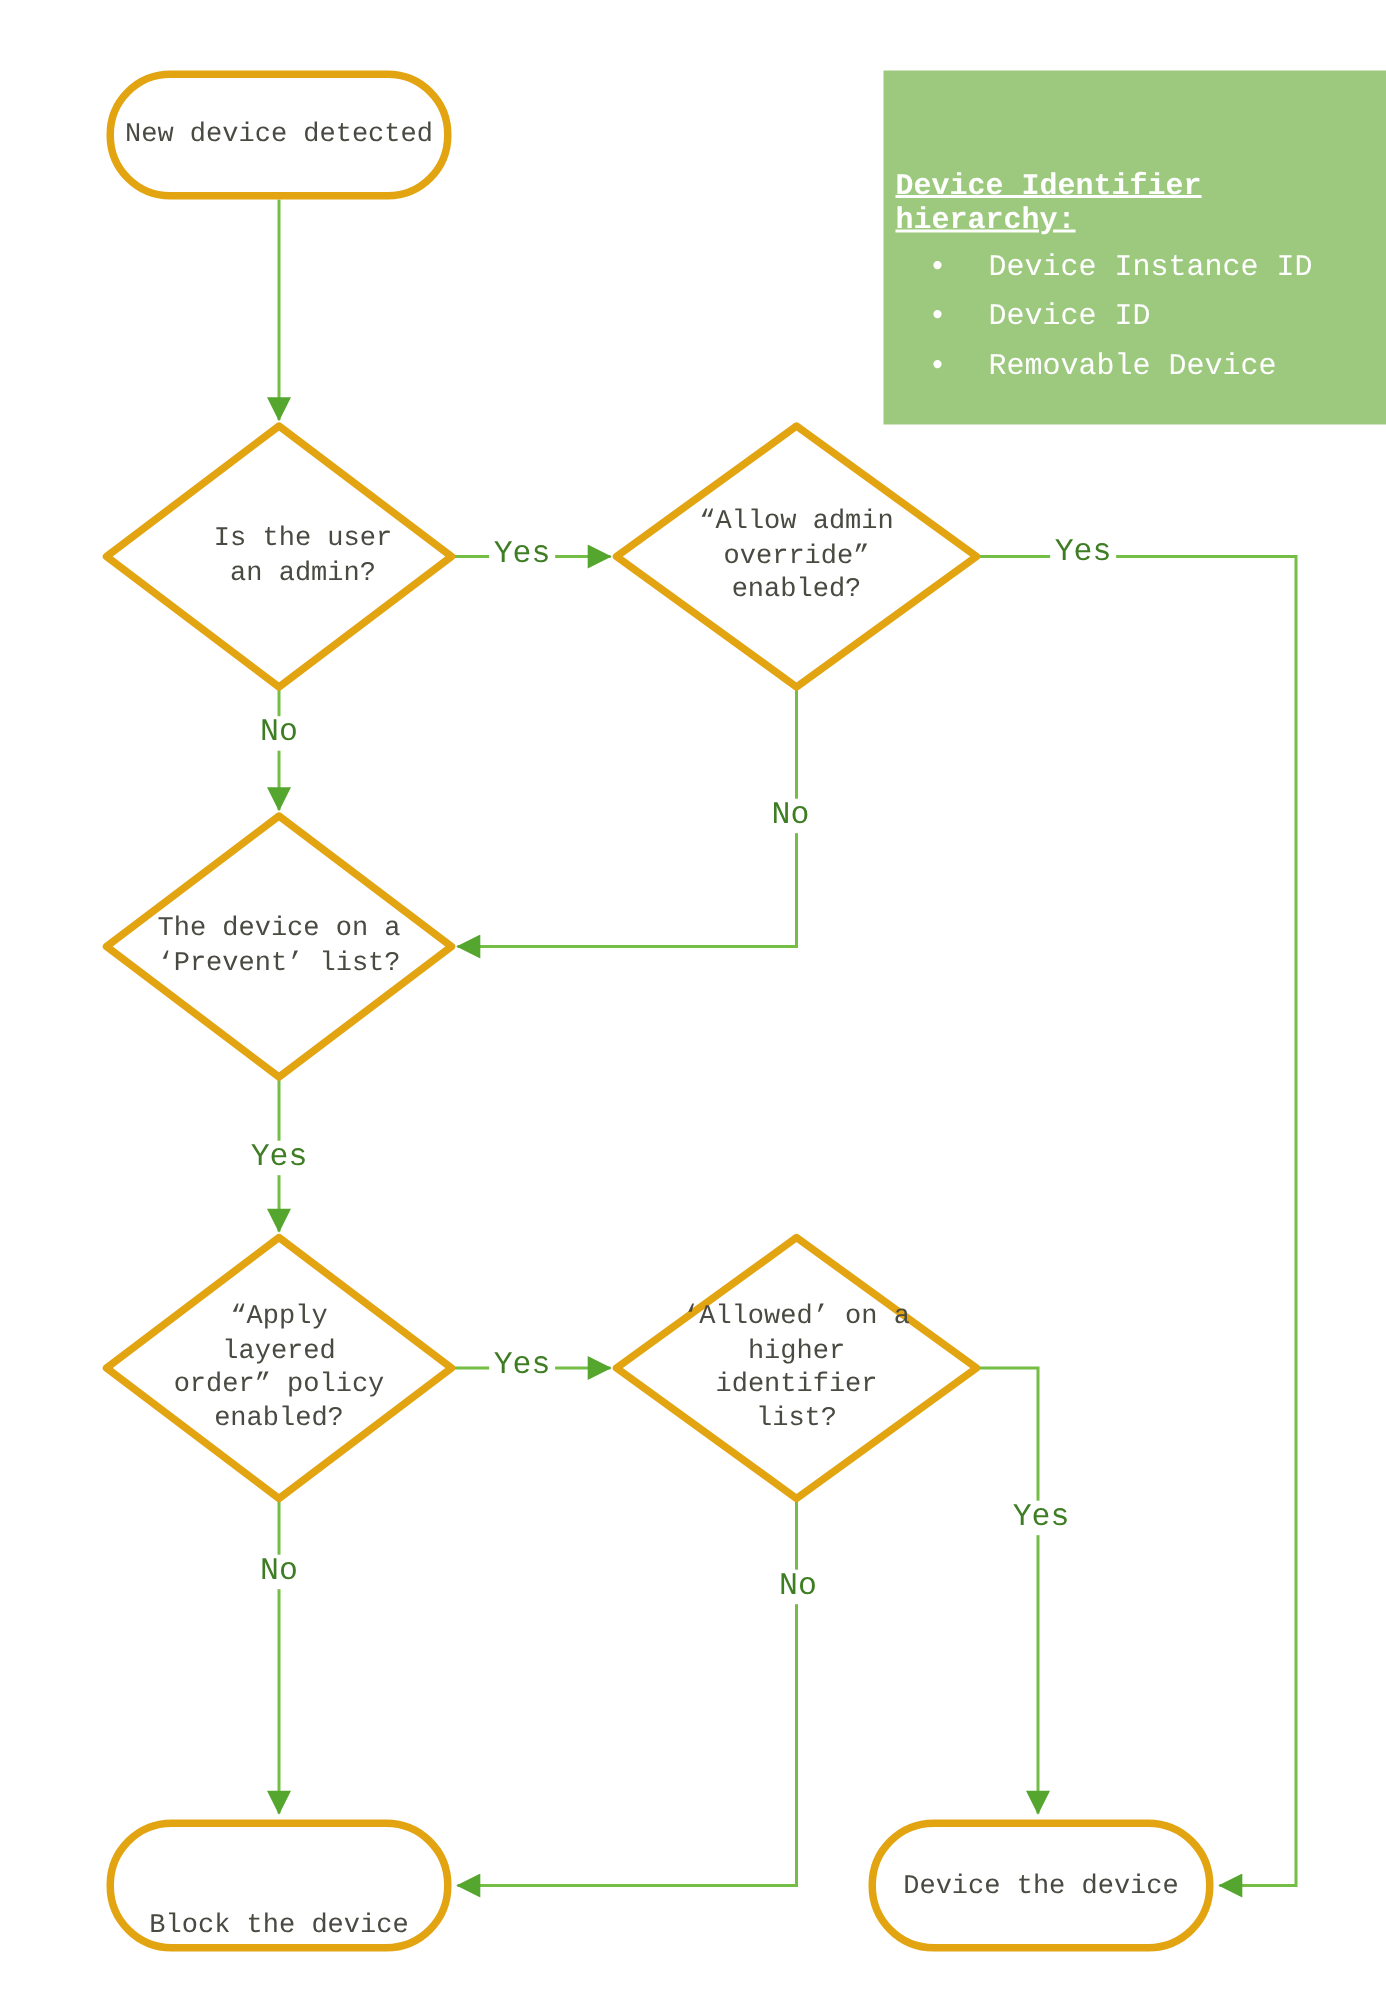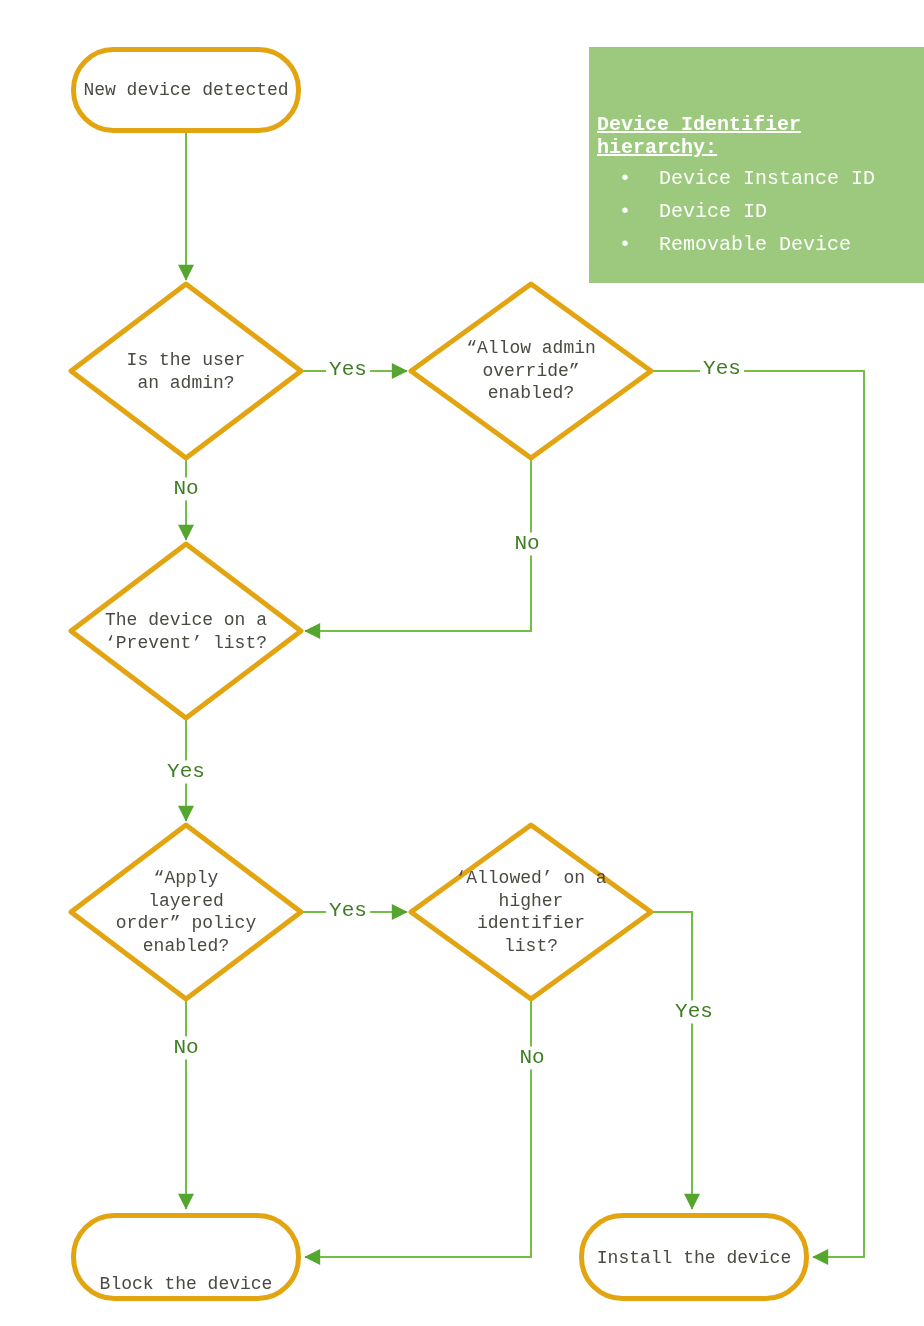--- a/index.html
+++ b/index.html
@@ -91,27 +91,27 @@
     <polygon class="shape" points="150,284 265,371 150,458 35,371"></polygon>
     <polygon class="shape" points="495,284 615,371 495,458 375,371"></polygon>
     <polygon class="shape" points="150,544 265,631 150,718 35,631"></polygon>
     <polygon class="shape" points="150,825 265,912 150,999 35,912"></polygon>
     <polygon class="shape" points="495,825 615,912 495,999 375,912"></polygon>
     <rect class="shape" x="37.5" y="1215.5" width="225" height="83" rx="41"></rect>
     <rect class="shape" x="545.5" y="1215.5" width="225" height="83" rx="41"></rect>
   </svg>
 
   <div class="node-label" style="left:150px; top:90px; width:220px;">New device detected</div>
-  <div class="node-label" style="left:150px; top:371px; width:150px;text-align:center;">Is the user an admin?</div>
+  <div class="node-label" style="left:166px; top:371px; width:150px;text-align:center;">Is the user an admin?</div>
   <div class="node-label" style="left:495px; top:371px; width:132px;">“Allow admin override” enabled?</div>
   <div class="node-label" style="left:150px; top:631px; width:168px;text-align:center;">The device on a ‘Prevent’ list?</div>
   <div class="node-label" style="left:150px; top:912px; width:146px;">“Apply layered order” policy enabled?</div>
   <div class="node-label" style="left:495px; top:912px; width:172px;">‘Allowed’ on a higher identifier list?</div>
   <div class="node-label" style="left:150px; top:1284px; width:210px;">Block the device</div>
-  <div class="node-label" style="left:658px; top:1258px; width:210px;">Install the device</div>
+  <div class="node-label" style="left:658px; top:1258px; width:210px;">Device the device</div>
 
   <div class="edge-label" style="left:312px; top:370px;">Yes</div>
   <div class="edge-label" style="left:150px; top:489px;">No</div>
   <div class="edge-label" style="left:686px; top:369px;">Yes</div>
   <div class="edge-label" style="left:491px; top:544px;">No</div>
   <div class="edge-label" style="left:150px; top:772px;">Yes</div>
   <div class="edge-label" style="left:312px; top:911px;">Yes</div>
   <div class="edge-label" style="left:150px; top:1048px;">No</div>
   <div class="edge-label" style="left:658px; top:1012px;">Yes</div>
   <div class="edge-label" style="left:496px; top:1058px;">No</div>

